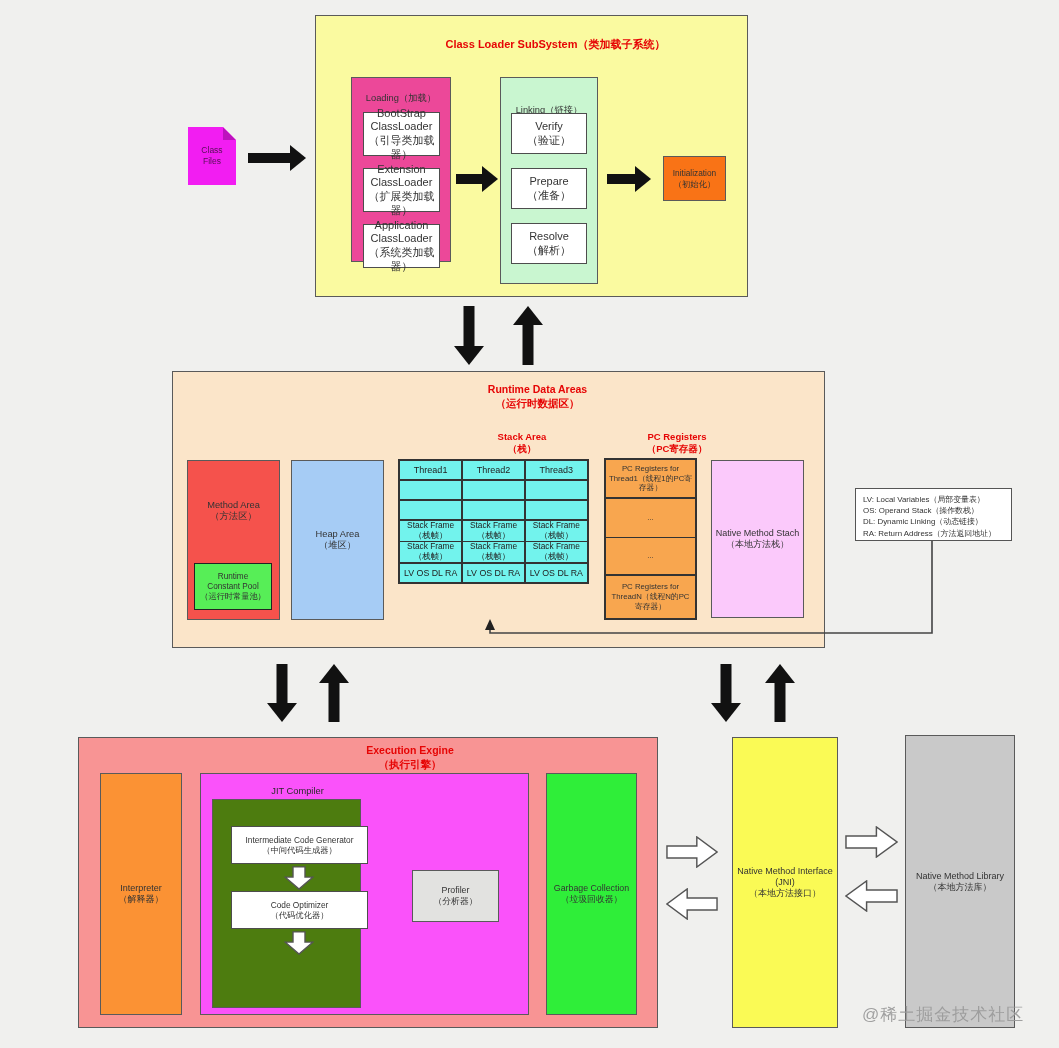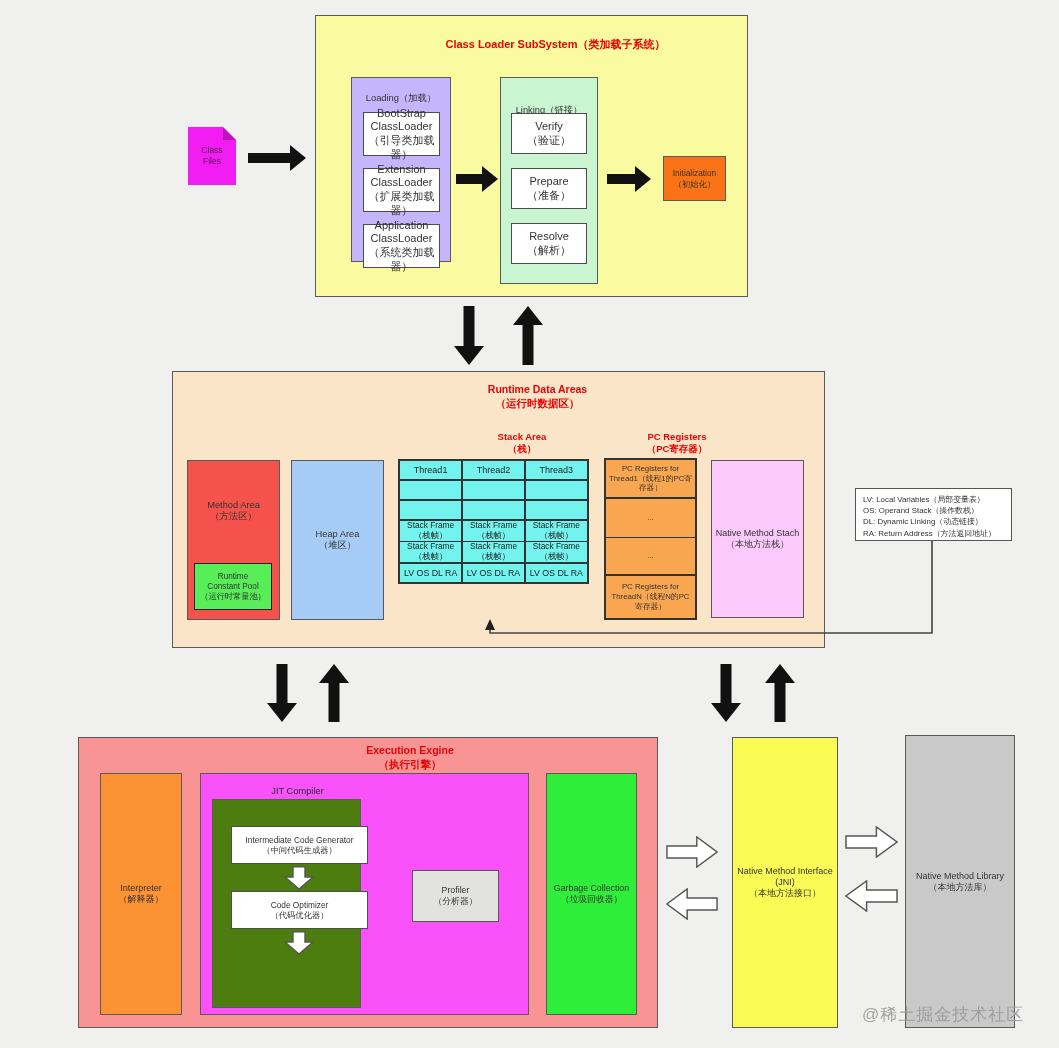--- a/index.html
+++ b/index.html
@@ -58,21 +58,21 @@
 </style>
 </head>
 <body>
 
 <div class="stage">
 
   <div class="panel" style="left:315px; top:15px; width:433px; height:282px; background:#fafaa0;">
     <div class="ttl red" style="left:0; right:0; top:21px; font-size:11px;">Class Loader SubSystem（类加载子系统）</div>
   </div>
 
-  <div class="panel" style="left:351px; top:77px; width:100px; height:185px; background:#c4b5fd;">
+  <div class="panel" style="left:351px; top:77px; width:100px; height:185px; background:#ec4899;">
     <div class="ttl" style="left:0; right:0; top:14px; font-size:9.3px; color:#333;">Loading（加载）</div>
     <div class="wbox" style="left:11px; top:34px; width:77px; height:44px;">
       <span class="l">BootStrap</span>
       <span class="l">ClassLoader</span>
       <span class="l">（引导类加载器）</span>
     </div>
     <div class="wbox" style="left:11px; top:90px; width:77px; height:44px;">
       <span class="l">Extension</span>
       <span class="l">ClassLoader</span>
       <span class="l">（扩展类加载器）</span>

